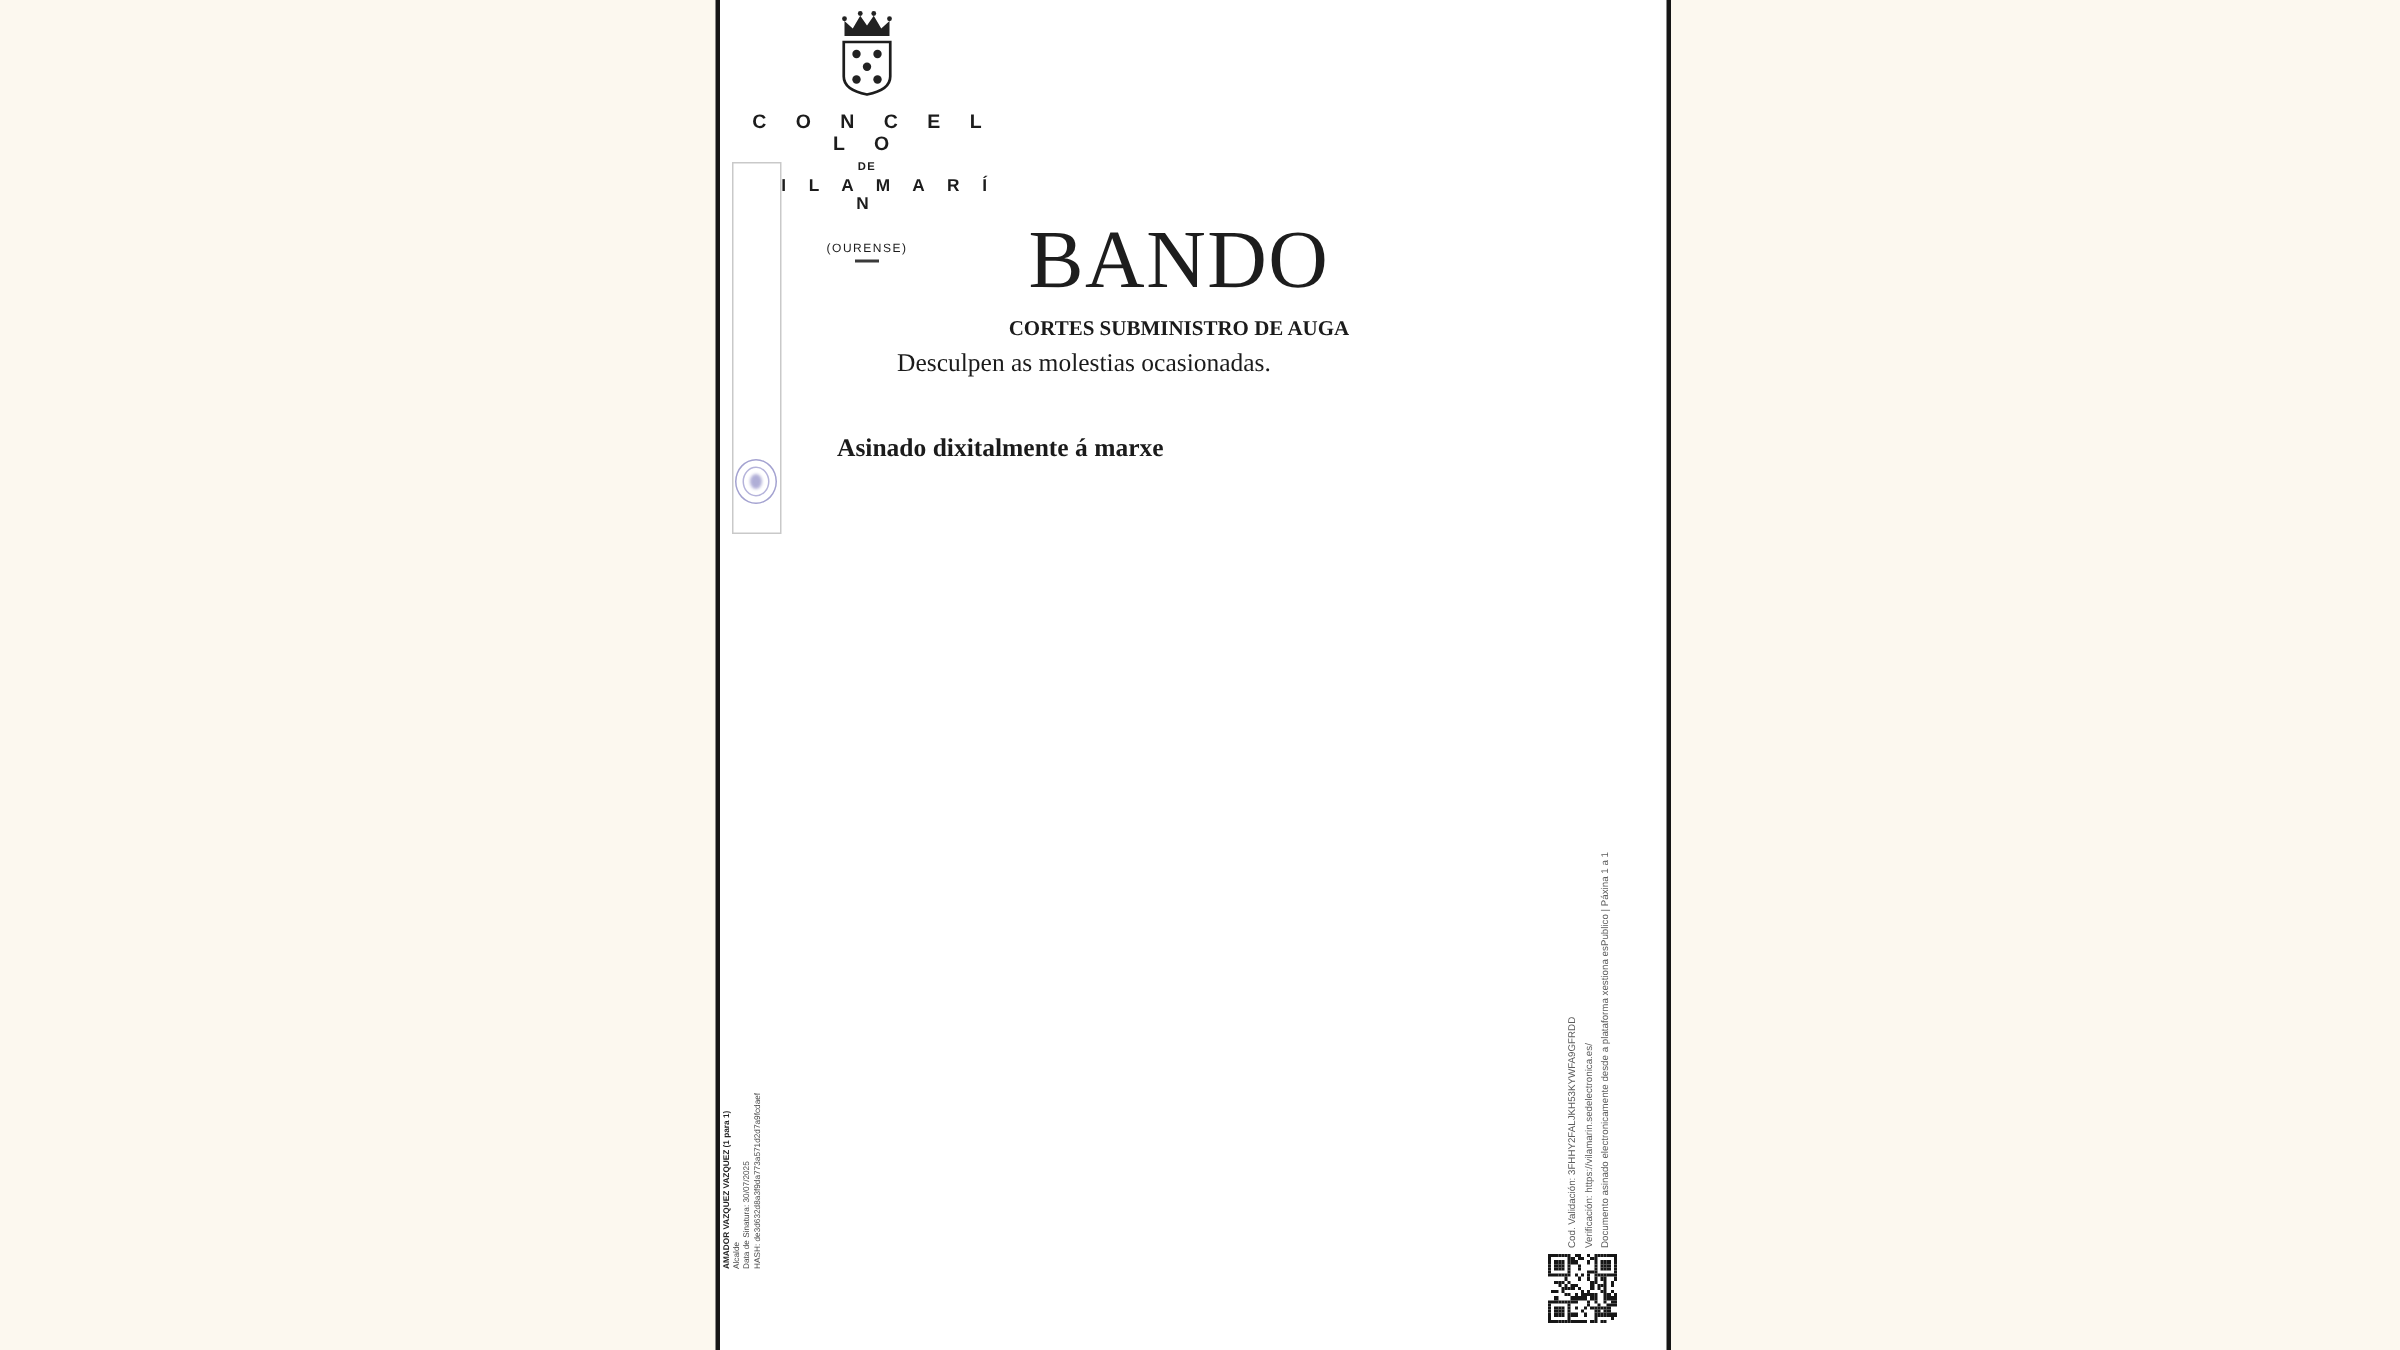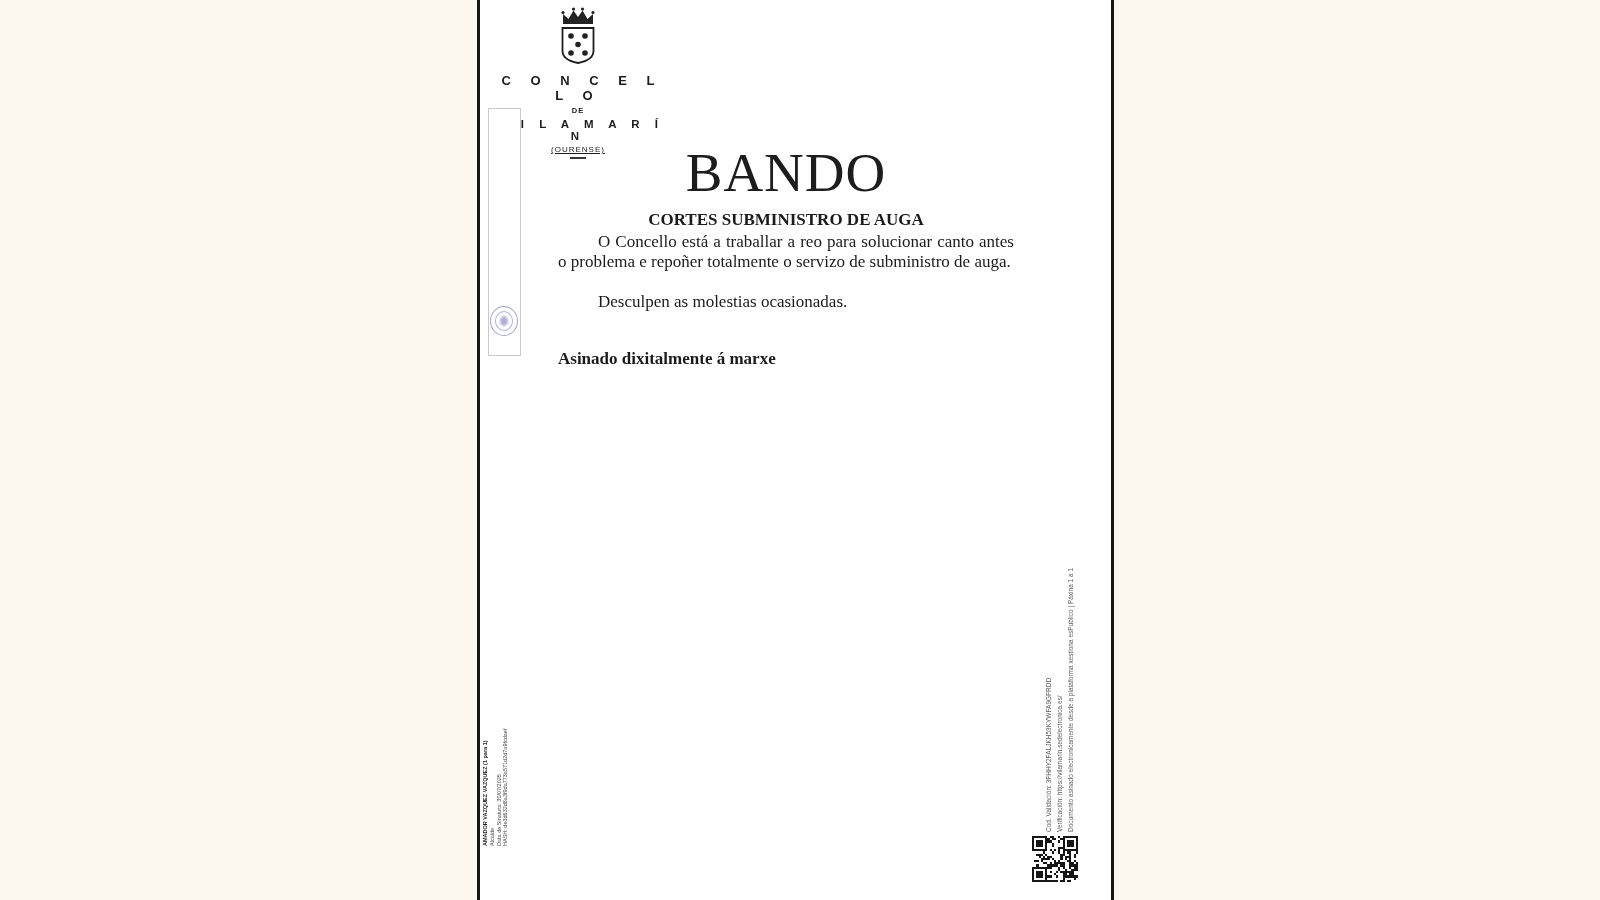--- a/index.html
+++ b/index.html
@@ -12,30 +12,30 @@
     border-left:3px solid #161616; border-right:3px solid #161616;
   }
 
   
   .org-block { position:absolute; left:10px; top:6px; width:176px; text-align:center;
                font-family:"Liberation Sans", sans-serif; color:#1c1c1c; }
   .org-block svg { display:block; margin:0 auto; }
   .org-name  { font-size:13px; font-weight:bold; letter-spacing:8px; margin-top:3px; text-indent:8px; }
   .org-de    { font-size:7.5px; font-weight:bold; letter-spacing:1px; margin-top:3px; }
   .org-town  { font-size:11.5px; font-weight:bold; letter-spacing:6px; margin-top:3px; text-indent:6px; }
-  .org-prov  { font-size:8px; letter-spacing:1px; margin-top:3px;text-decoration:underline; }
+  .org-prov  { font-size:8px; letter-spacing:1px; margin-top:19px; }
   .org-rule  { width:16px; height:2px; background:#3a3a3a; margin:3px auto 0; }
 
   
   .address { position:absolute; left:438px; top:16px; font-size:10.5px; line-height:11.6px; color:#222; }
 
   
   .doc-flow { position:absolute; left:78px; top:142px; width:456px; color:#1b1b1b; }
   .doc-title { text-align:center; font-size:55px; line-height:62px; letter-spacing:1px; color:#1d1d1d; }
-  .doc-subtitle { text-align:center; font-size:17px; line-height:24px; font-weight:bold; margin-top:4px; }
+  .doc-subtitle { text-align:center; font-size:14px; line-height:24px; font-weight:bold; margin-top:4px; }
   .salutation { margin-top:29px; margin-bottom:40px; font-weight:bold; }
   .doc-flow p { font-size:17px; line-height:20px; text-align:justify; text-indent:40px; margin-bottom:20px; }
   .signed-note { text-align:center; font-size:12.5px; font-weight:bold; margin-top:37px; text-indent:0 !important; }
 
   
   .vtext { writing-mode:vertical-rl; transform:rotate(180deg); text-align:left; }
 
   .sign-box { position:absolute; left:8px; top:108px; width:33px; height:248px;
               border:1px solid #c9c9c9; background:#fff; }
   .sign-vtext { position:absolute; left:2px; bottom:54px; height:182px; width:27px;
@@ -90,21 +90,20 @@
   </div>
   <div class="stamp">
     <div class="c1"></div>
       <div class="c2"></div>
       <div class="c3"></div>
   </div>
 
   <div class="doc-flow">
     <div class="doc-title">BANDO</div>
     <div class="doc-subtitle">CORTES SUBMINISTRO DE AUGA</div>
-    <p>O Concello está a traballar a reo para solucionar canto antes o problema e repoñer totalmente o servizo de subministro de auga.</p>
     <p>Desculpen as molestias ocasionadas.</p>
     <p class="signed-note">Asinado dixitalmente á marxe</p>
   </div>
 
   <div class="footer-vtext vtext">
     <div>Cod. Validación: 3FHHY2FALJKH53KYWFA9GFRDD</div>
     <div>Verificación: https://vilamarin.sedelectronica.es/</div>
     <div>Documento asinado electronicamente desde a plataforma xestiona esPublico | Páxina 1 a 1</div>
   </div>
 

